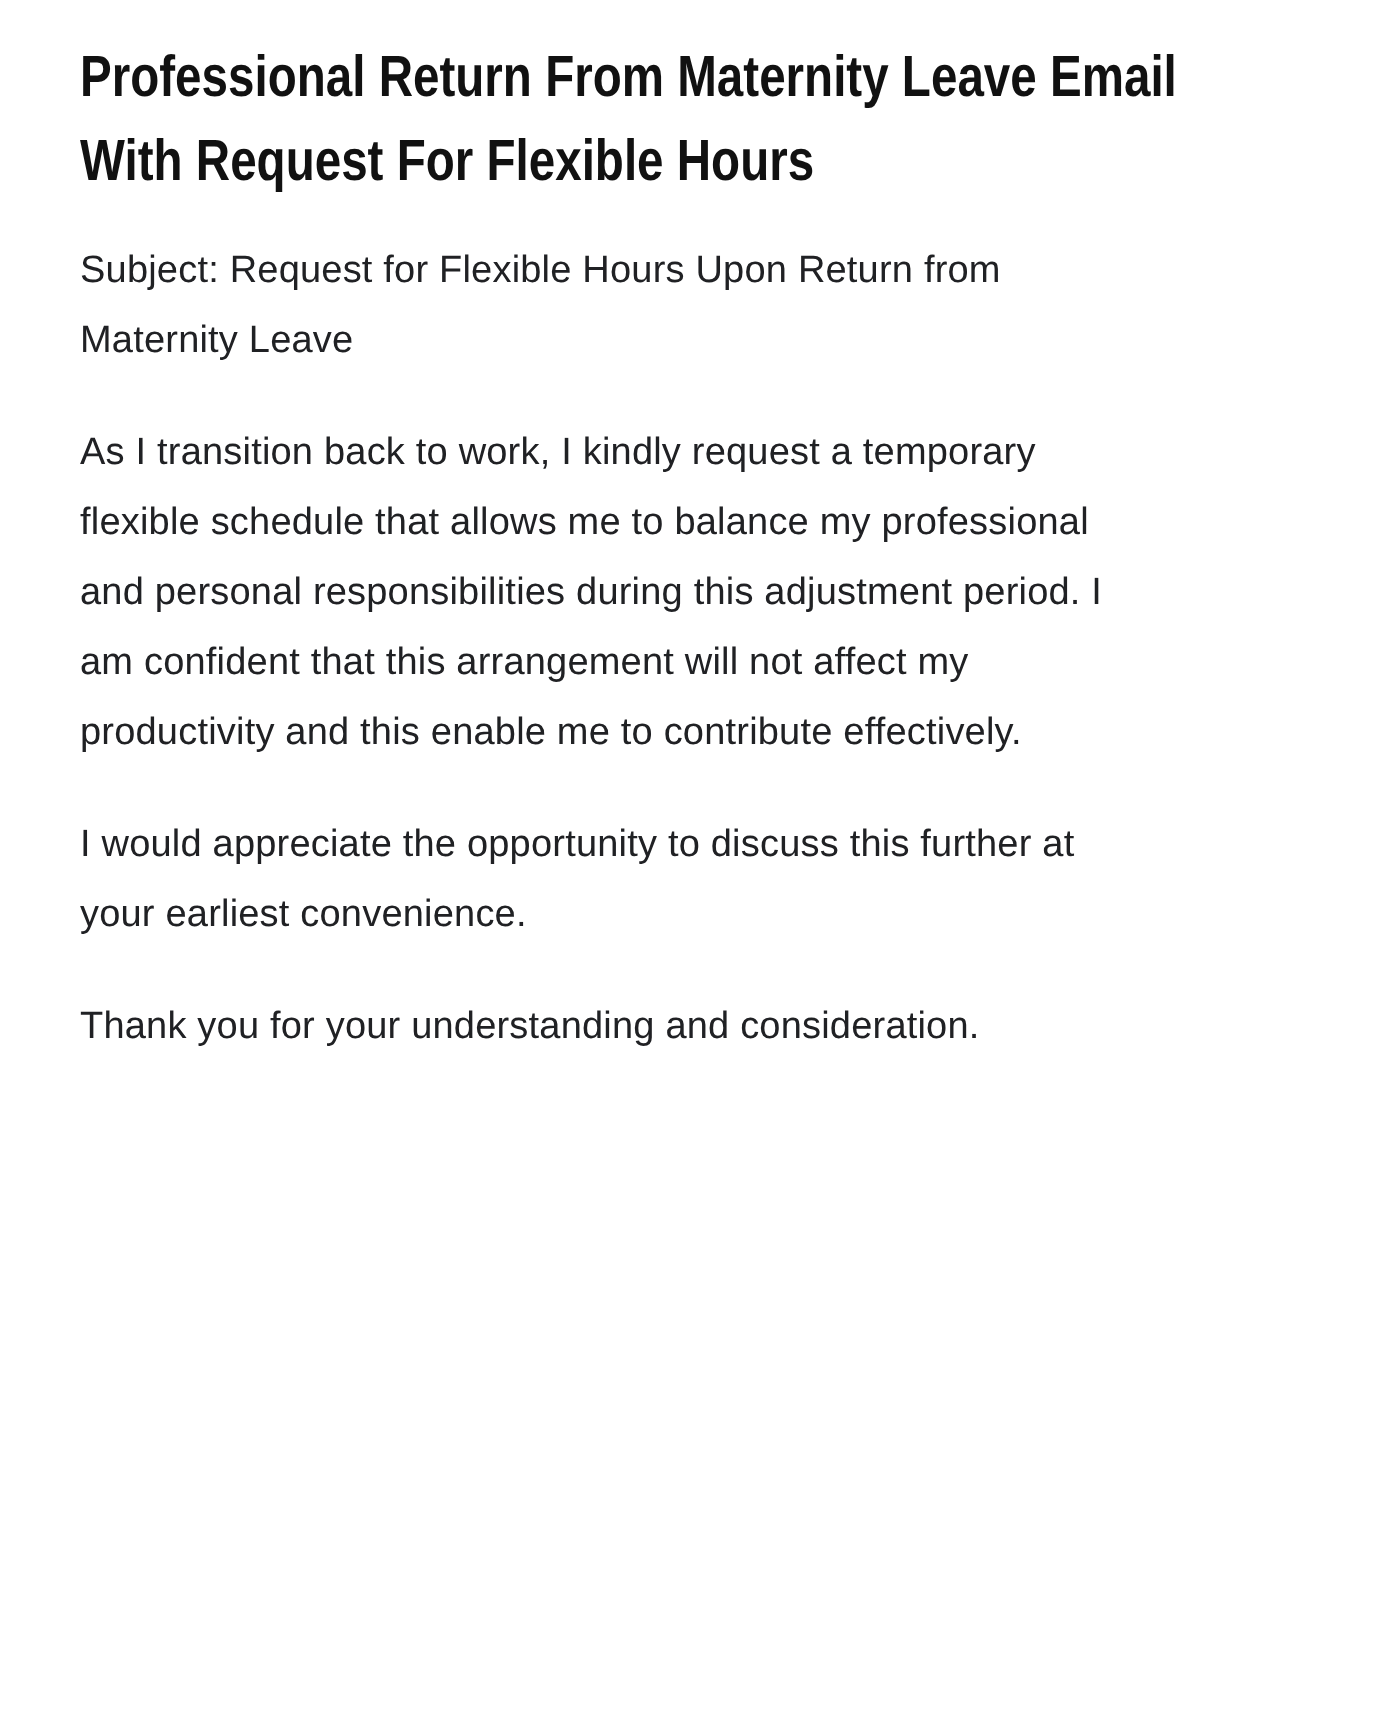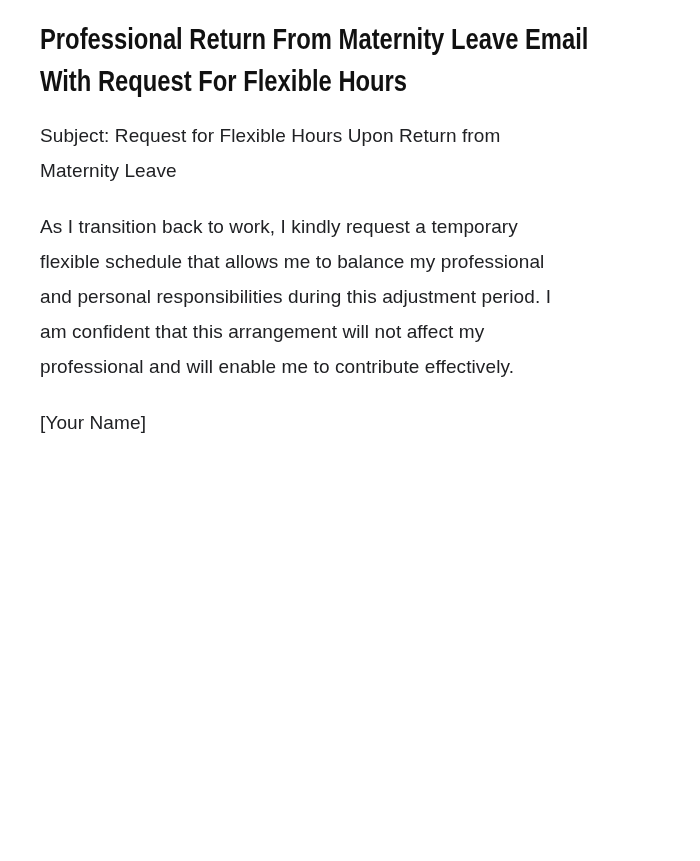--- a/index.html
+++ b/index.html
@@ -51,20 +51,22 @@
 
     <p class="para">Subject: Request for Flexible Hours Upon Return from
 Maternity Leave</p>
 
 
 
     <p class="para">As I transition back to work, I kindly request a temporary
 flexible schedule that allows me to balance my professional
 and personal responsibilities during this adjustment period. I
 am confident that this arrangement will not affect my
-professional and will enable me to contribute effectively.</p>
+productivity and this enable me to contribute effectively.</p>
+
+    <p class="para">I would appreciate the opportunity to discuss this further at
+your earliest convenience.</p>
+
+    <p class="para">Thank you for your understanding and consideration.</p>
 
 
-
-
-    <p class="para">[Your Name]</p>
   </article>
 </div>
 
 </body></html>

